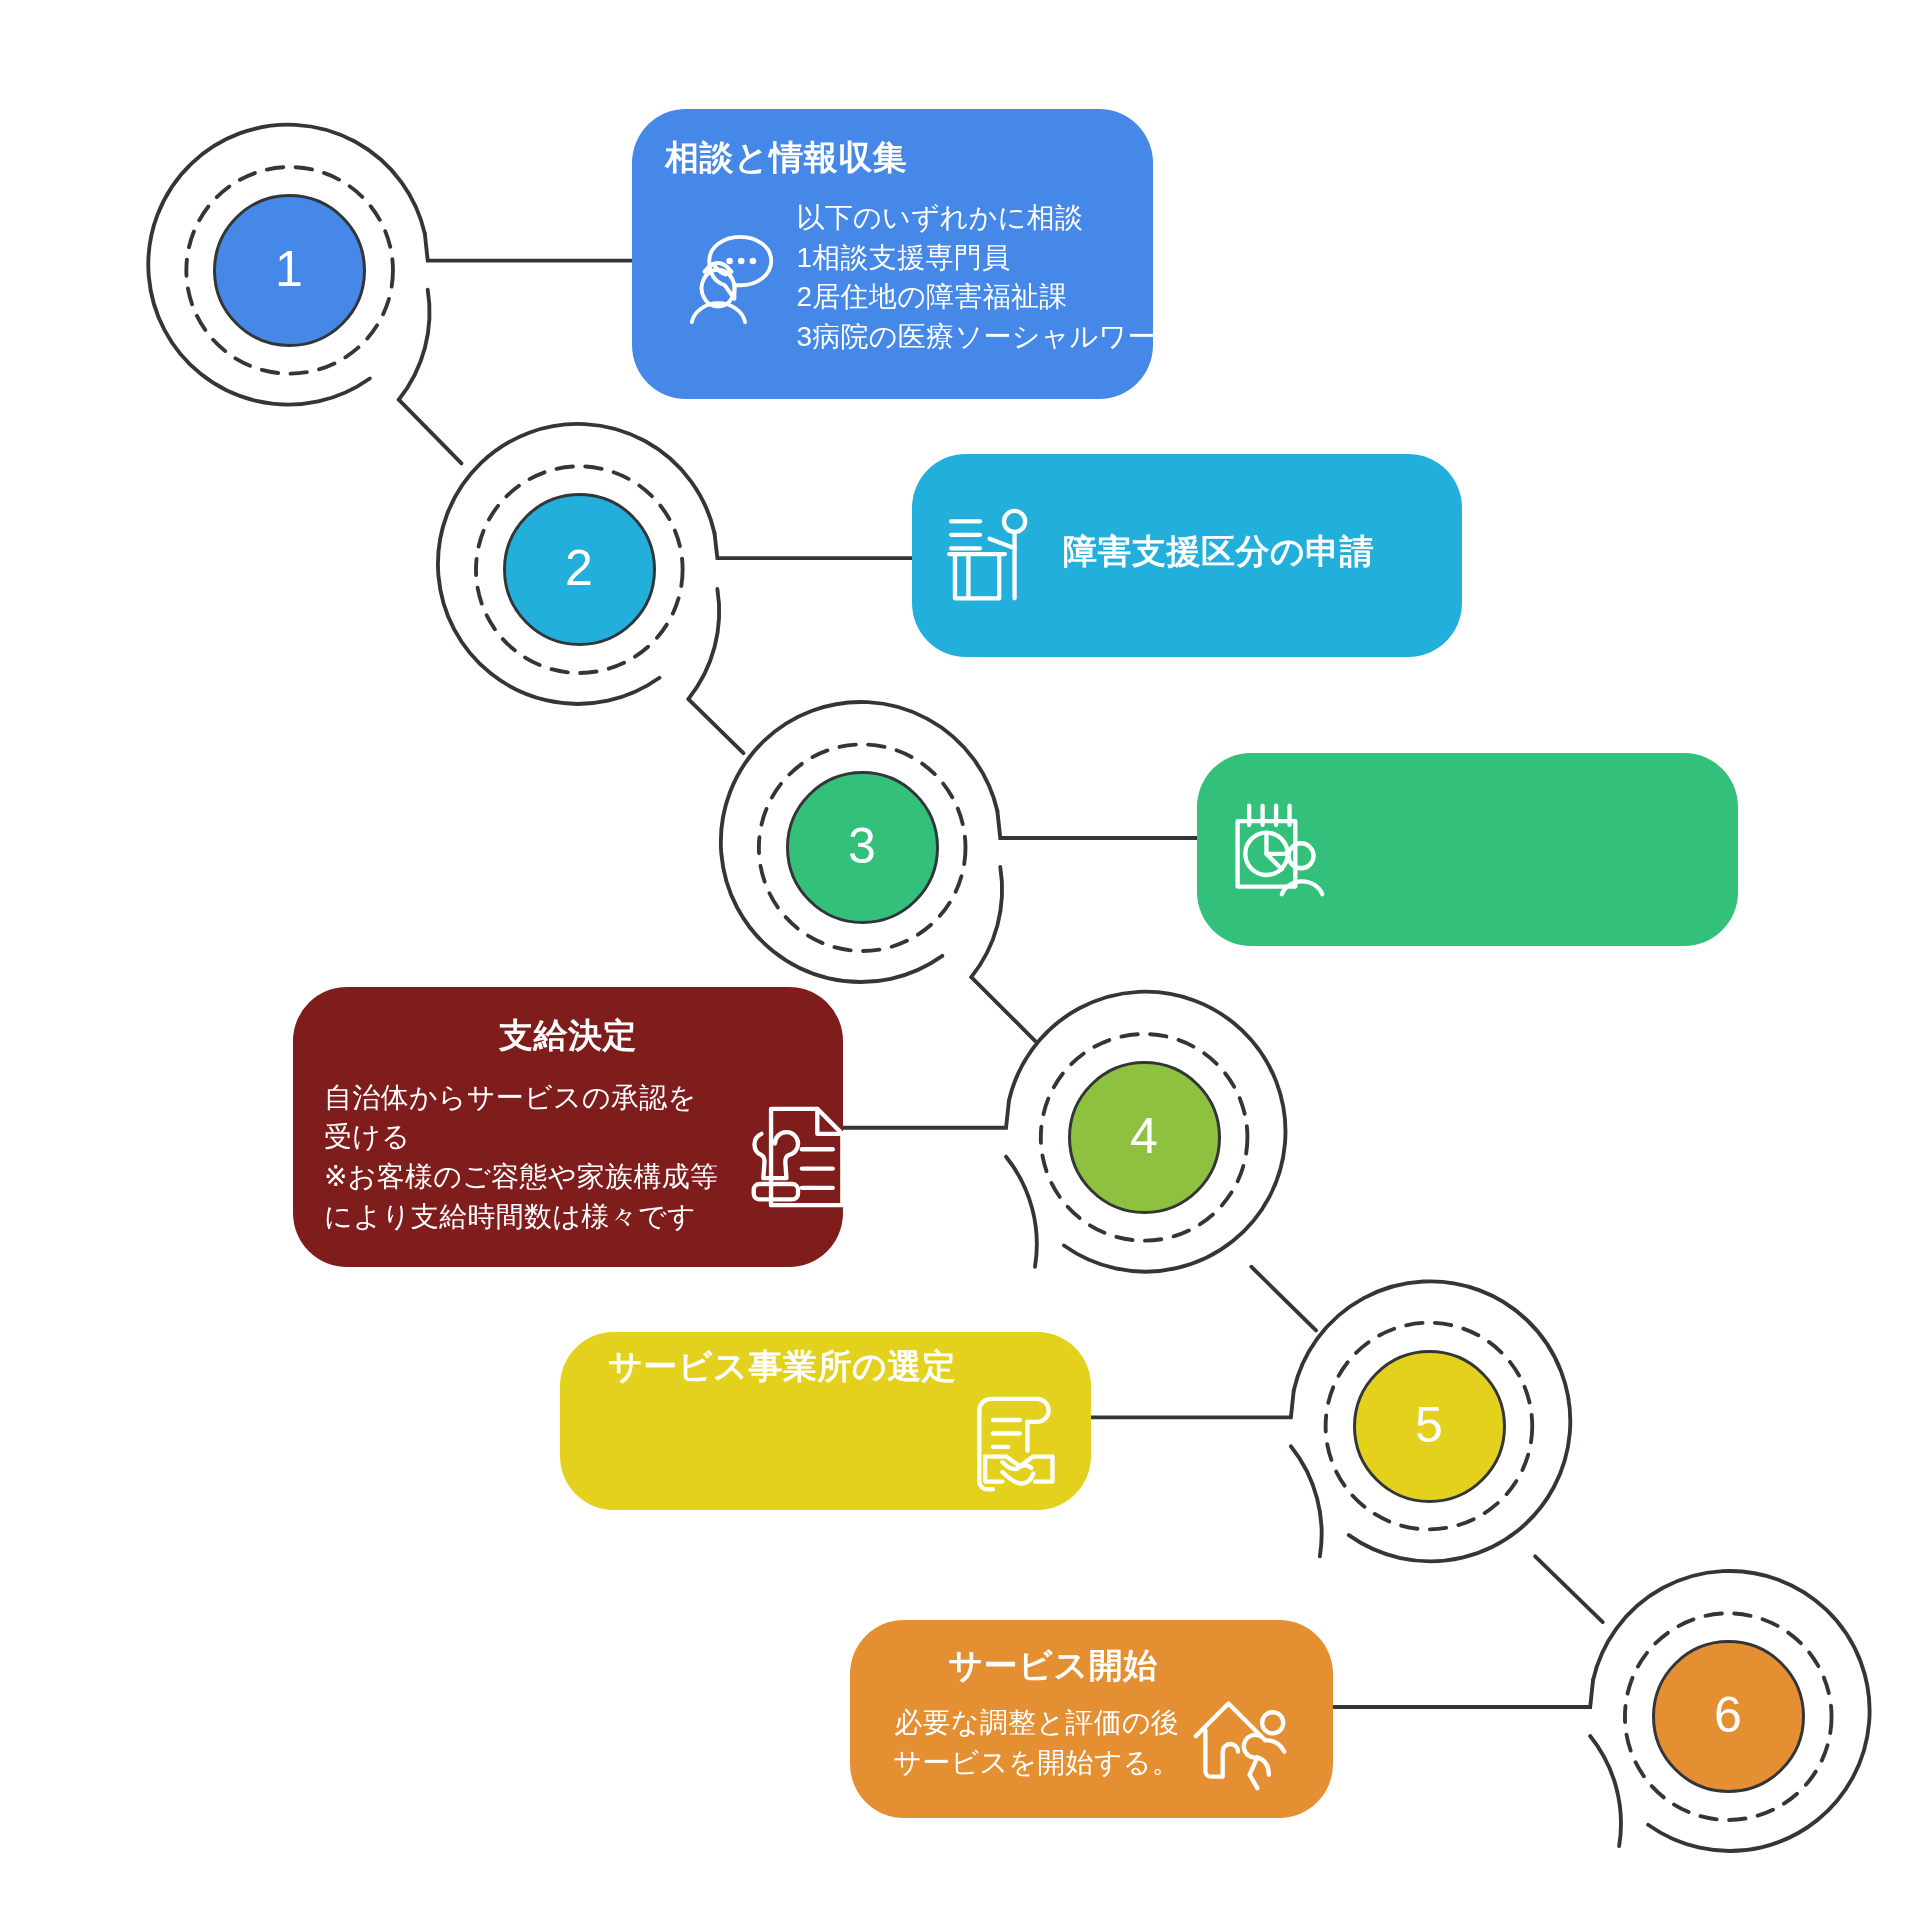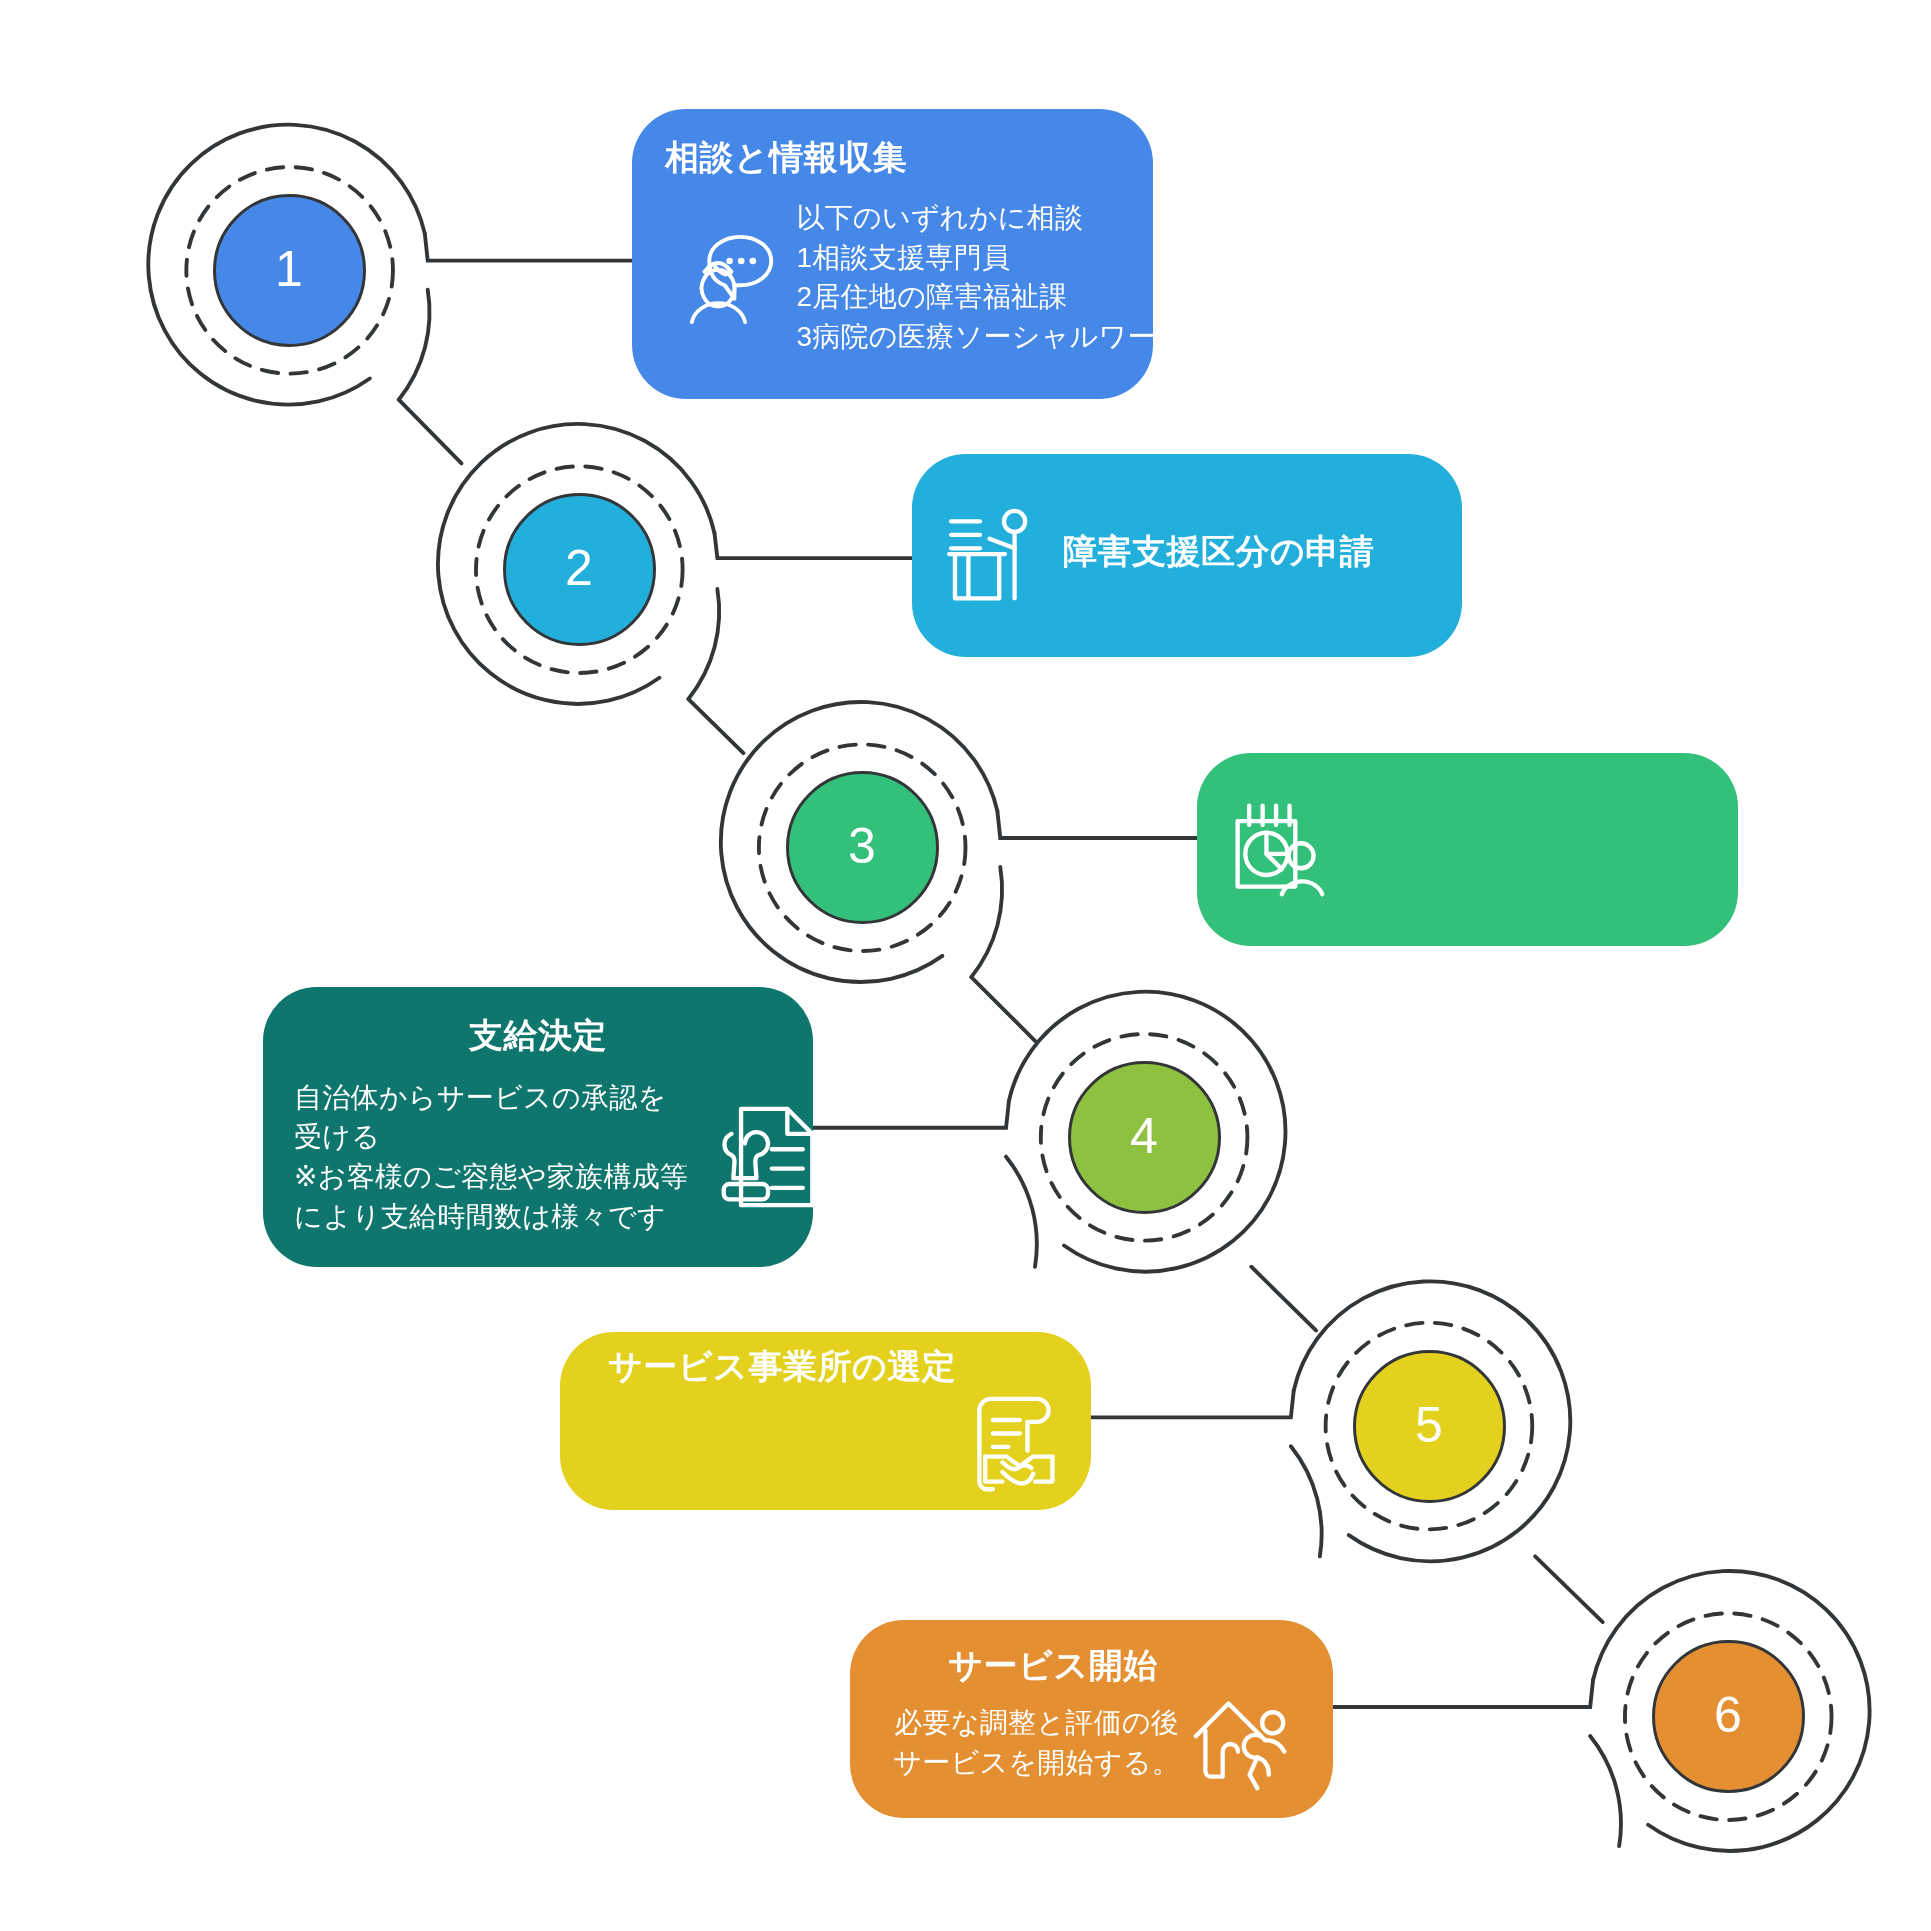--- a/index.html
+++ b/index.html
@@ -231,21 +231,21 @@
           <circle cx="40" cy="56" r="22"></circle>
           <path d="M40 34 V56 L62 56"></path>
           <path d="M40 56 L56 72"></path>
           <circle cx="76" cy="58" r="13"></circle>
           <path d="M56 98 a22 19 0 0 1 42 0"></path>
         </svg>
       </div>
     </div>
   </div>
 
-  <div class="card" id="card4" style="background:#0f766e;">
+  <div class="card" id="card4" style="background:#7f1d1d;margin-left:30px;">
     <div class="title">支給決定</div>
     <div class="body">
       <div class="lines">
         <div>自治体からサービスの承認を</div>
         <div>受ける</div>
         <div>※お客様のご容態や家族構成等</div>
         <div>により支給時間数は様々です</div>
       </div>
       <div class="icon">
         <svg width="106" height="108" viewBox="0 0 110 112" fill="none" stroke="#ffffff" stroke-width="4.5" stroke-linecap="round" stroke-linejoin="round">

